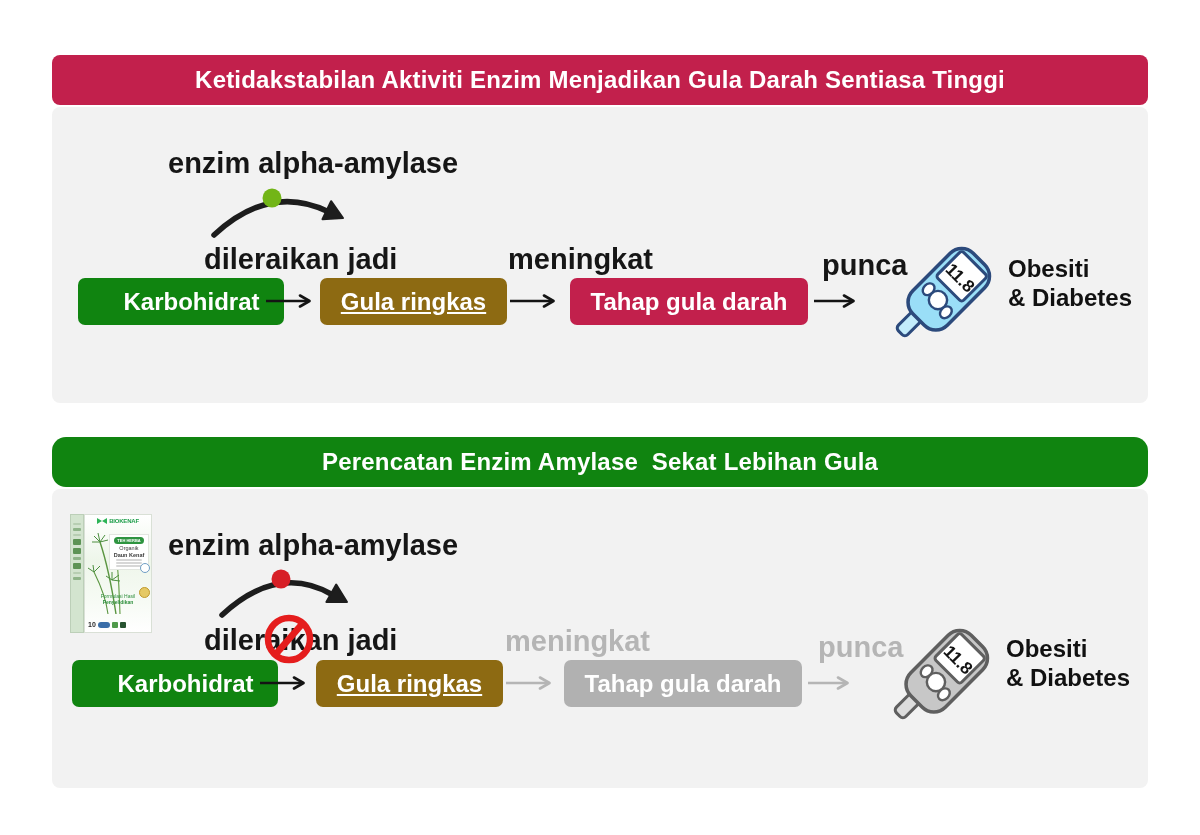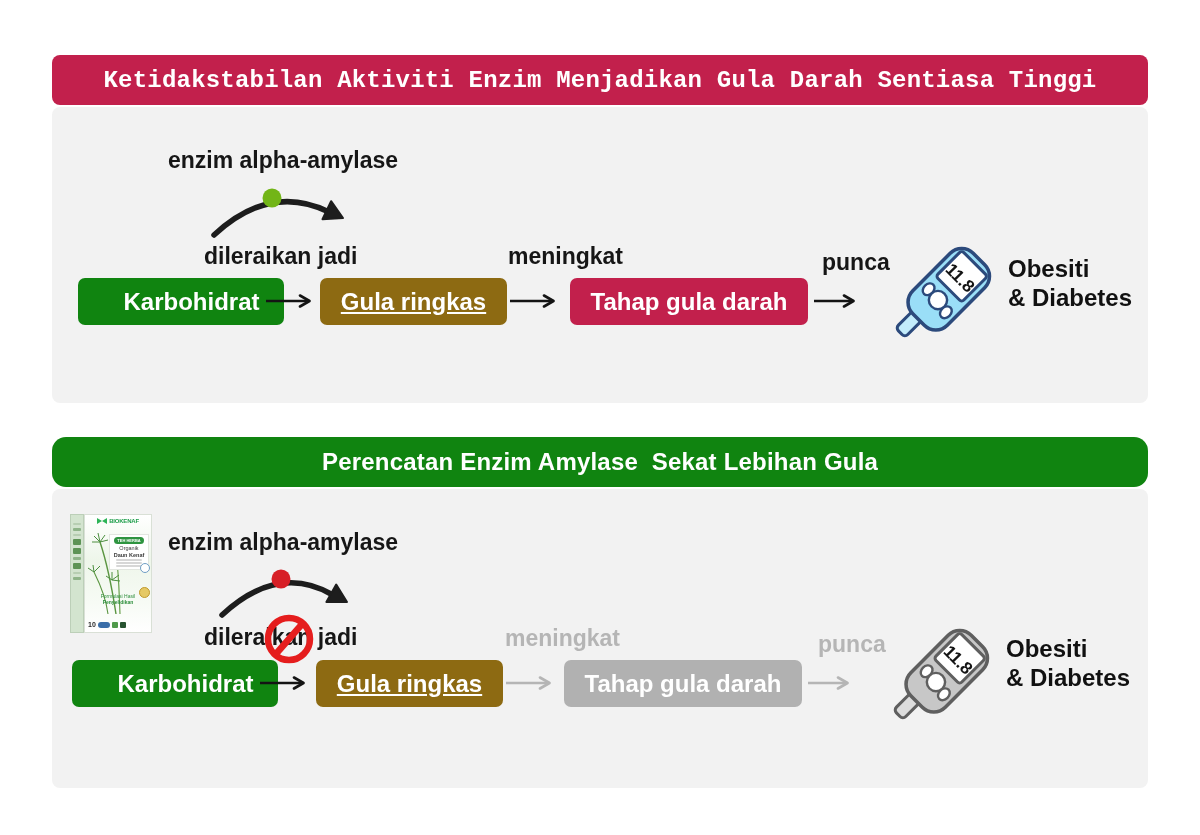--- a/index.html
+++ b/index.html
@@ -2,26 +2,26 @@
 <html style="--crimson: #c2204c; --green: #108410; --brown: #8d6a12; --gray-box: #b1b1b1; --gray-text: #b5b5b5; --panel-bg: #f2f2f2; --ink: #161616; --green-dot: #72b517; --red-dot: #d71f26; --ban-red: #e51d1d; --meter-blue: #9adef7; --meter-blue-light: #c3ecfb; --meter-outline: #2c4a7c; --meter-gray: #c7c7c7; --meter-gray-light: #dcdcdc; --meter-gray-outline: #5f5f5f;"><head>
 <meta charset="utf-8">
 <style>
   html,body{margin:0;padding:0;background:#fff;}
   .canvas{position:relative;width:1200px;height:835px;background:#fff;overflow:hidden;
           font-family:"Liberation Sans",sans-serif;color:var(--ink,#161616);}
 
   .hdr{position:absolute;left:52px;width:1096px;height:50px;border-radius:8px;
        display:flex;align-items:center;justify-content:center;}
   .hdr span{color:#fff;font-size:24px;font-weight:700;white-space:pre;letter-spacing:.2px;}
-  .hdr.crimson{background:var(--crimson,#c2204c);font-family:Liberation Mono, monospace;}
+  .hdr.crimson{background:var(--crimson,#c2204c);}
   .hdr.green{background:var(--green,#108410);border-radius:14px;}
 
   .panel-body{position:absolute;left:52px;width:1096px;background:var(--panel-bg,#f2f2f2);border-radius:8px;}
 
-  .lbl{position:absolute;font-size:23px;font-weight:700;white-space:nowrap;color:var(--ink,#161616);text-align:center;}
+  .lbl{position:absolute;font-size:29px;font-weight:700;white-space:nowrap;color:var(--ink,#161616);text-align:center;}
   .lbl.gray{color:var(--gray-text,#b4b4b4);}
 
   .flow-box{position:absolute;height:47px;border-radius:7px;display:flex;align-items:center;
             justify-content:center;color:#fff;font-size:24px;font-weight:700;white-space:nowrap;}
   .flow-box.green{background:var(--green,#108410);padding-left:21px;}
   .flow-box.brown{background:var(--brown,#8d6a12);text-decoration:underline;}
   .flow-box.crimson{background:var(--crimson,#c2204c);}
   .flow-box.gray{background:var(--gray-box,#b1b1b1);}
 
   .abs{position:absolute;}

